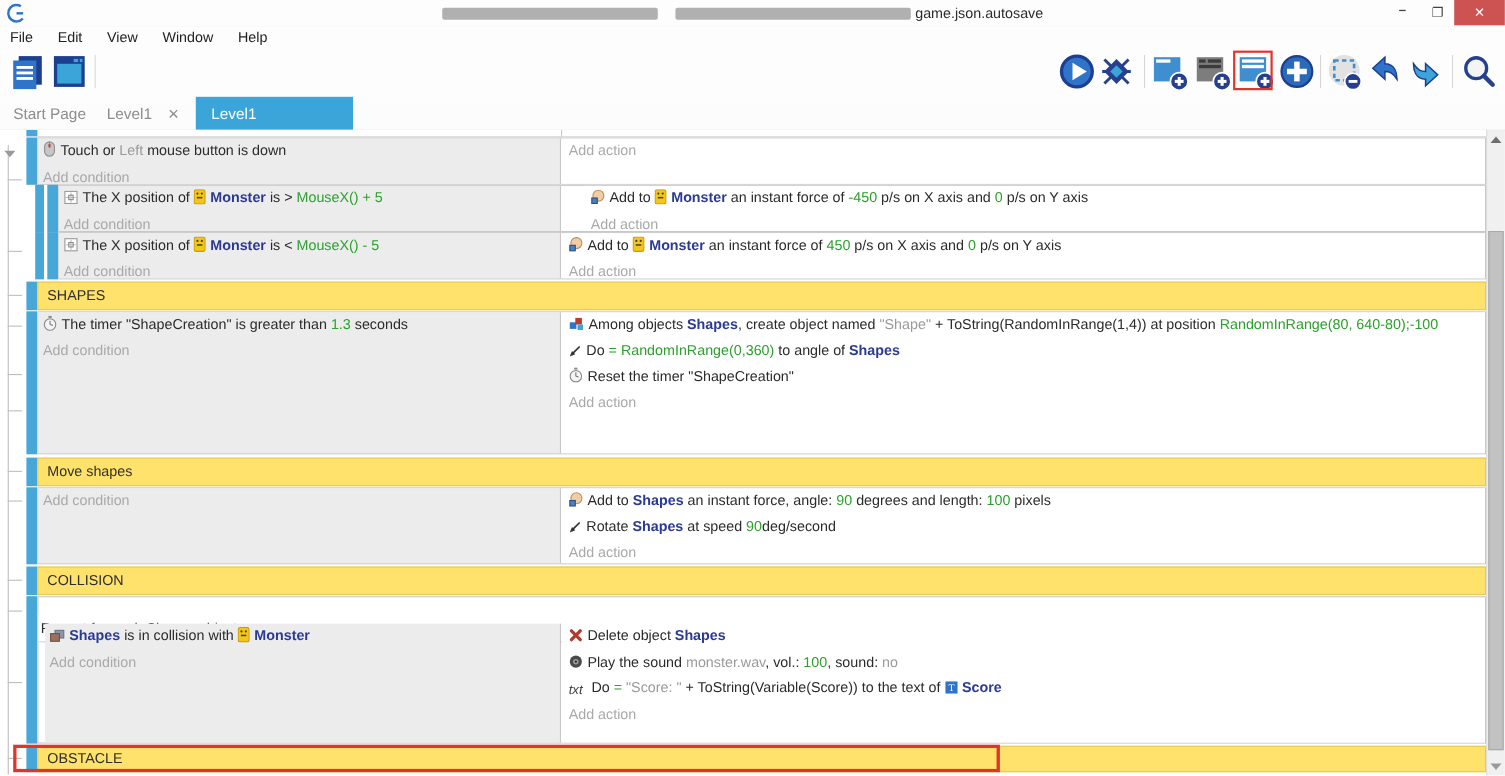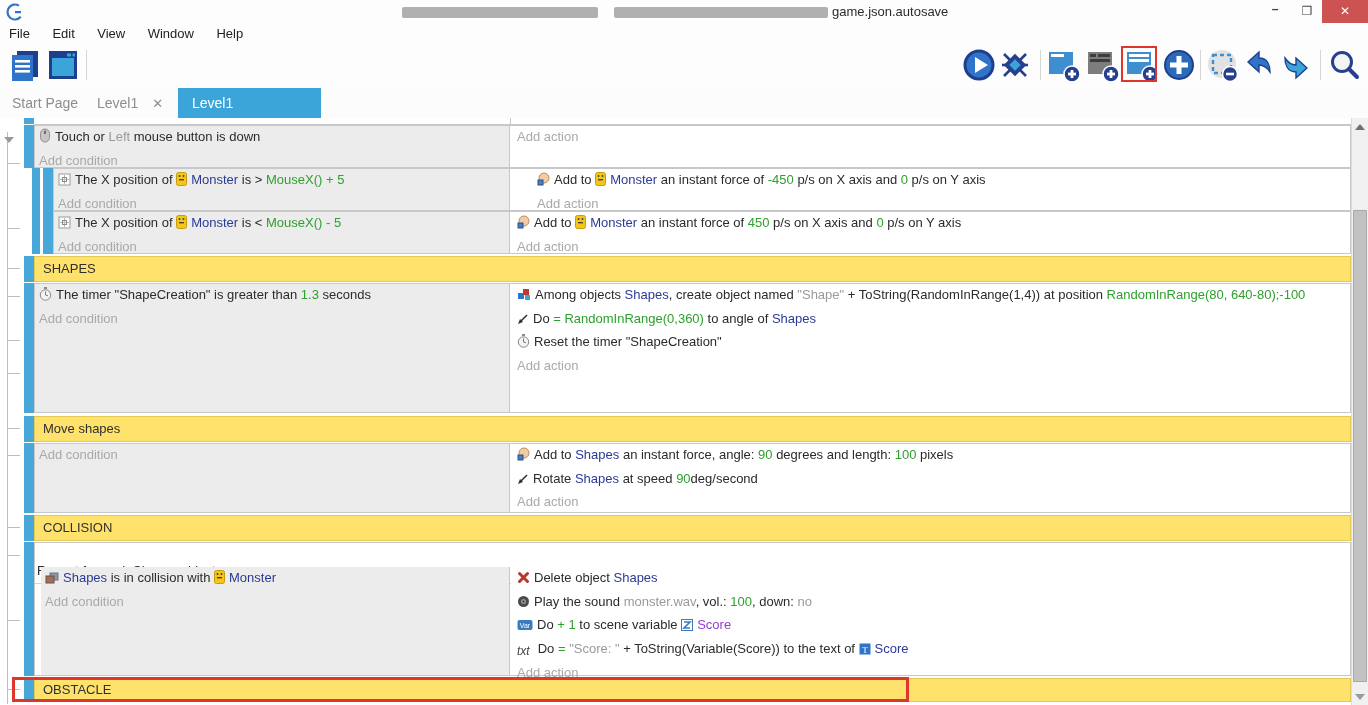--- a/index.html
+++ b/index.html
@@ -41,21 +41,21 @@
   .rail-line{position:absolute;left:7px;top:14px;width:1px;height:572px;background:#bdbdbd;}
   .tick{position:absolute;left:7px;width:13px;height:1px;background:#bdbdbd;}
   .fold{position:absolute;left:4px;top:19px;width:0;height:0;border-left:5px solid transparent;border-right:5px solid transparent;border-top:6px solid #9a9a9a;}
   .bar{position:absolute;background:#47a7d8;}
   .ev-frame{position:absolute;border:1px solid #c8c8c8;box-sizing:border-box;background:#fff;}
   .ev-cond{position:absolute;left:0;top:0;bottom:0;background:#ececec;border-right:1px solid #c8c8c8;box-sizing:border-box;padding:0 4px;}
   .ev-act{position:absolute;top:0;bottom:0;right:0;background:#fff;padding:0 8px 0 6px;}
   .ev-line{line-height:21.5px;min-height:21px;}
   .ev-line .param{color:#9a9a9a;}
   .ev-line .expr{color:#2da02d;}
-  .ev-line .object{color:#2b3a94;font-weight:normal;}
+  .ev-line .object{color:#2b3a94;font-weight:bold;}
   .ev-line .varname{color:#9440cf;}
   .placeholder{color:#a9a9a9;}
   .ev-icon{display:inline-block;vertical-align:-2px;margin-right:4px;}
   .txt-glyph{font-style:italic;color:#444;font-size:12px;margin-right:4px;}
   .group-frame{position:absolute;background:#ffe26b;border:1px solid #e3ca56;box-sizing:border-box;}
   .group-label{padding-left:8px;font-size:13px;color:#2f2f2f;}
   .foreach-head{position:absolute;left:0;right:0;top:0;height:24px;line-height:24px;padding-left:2px;border-bottom:1px solid #d4d4d4;background:#fff;margin-top:16px;}
   .fe-cond{position:absolute;background:#ececec;border-right:1px solid #c8c8c8;box-sizing:border-box;padding:0 4px;}
   .fe-act{position:absolute;background:#fff;padding:0 8px 0 6px;}
   .partial-strip{position:absolute;left:34px;top:0;width:1317px;height:6px;background:#fff;border-bottom:1px solid #c8c8c8;}
@@ -393,28 +393,21 @@
           <div class="ev-line"><span class="ev-icon"><svg width="13" height="13" viewBox="0 0 13 13">
                 <g stroke="#b03a2e" stroke-width="3" stroke-linecap="round">
                   <line x1="2.5" y1="2.5" x2="10.5" y2="10.5"></line>
                   <line x1="10.5" y1="2.5" x2="2.5" y2="10.5"></line>
                 </g>
               </svg></span><span>Delete object </span><span class="object">Shapes</span></div>
           <div class="ev-line"><span class="ev-icon"><svg width="13" height="13" viewBox="0 0 13 13">
                 <circle cx="6.5" cy="6.5" r="5.5" fill="#4a4a4a"></circle>
                 <circle cx="6.5" cy="6.5" r="2.5" fill="#9a9a9a"></circle>
                 <circle cx="6.5" cy="6.5" r="1" fill="#2a2a2a"></circle>
-              </svg></span><span>Play the sound </span><span class="param">monster.wav</span><span>, vol.: </span><span class="expr">100</span><span>, down: </span><span class="param">no</span></div>
-          <div class="ev-line"><span class="ev-icon"><svg width="16" height="12" viewBox="0 0 16 12">
-                <rect x="0.5" y="1" width="15" height="10" rx="2" fill="#3a7bbf"></rect>
-                <text x="8" y="8.8" font-size="7" fill="#fff" text-anchor="middle" font-family="Liberation Sans,sans-serif">Var</text>
-              </svg></span><span>Do </span><span class="expr">+ 1</span><span> to scene variable </span><span class="ev-icon"><svg width="12" height="12" viewBox="0 0 12 12">
-                <rect x="0.5" y="0.5" width="11" height="11" fill="#fff" stroke="#3a7bbf"></rect>
-                <path d="M3 3 H9 L3 9 H9" fill="none" stroke="#3a7bbf" stroke-width="1.6"></path>
-              </svg></span><span class="varname">Score</span></div>
+              </svg></span><span>Play the sound </span><span class="param">monster.wav</span><span>, vol.: </span><span class="expr">100</span><span>, sound: </span><span class="param">no</span></div>
           <div class="ev-line"><span class="ev-icon"><span class="txt-glyph">txt</span></span><span>Do </span><span class="expr">= </span><span class="param">"Score: "</span><span> + ToString(Variable(Score)) to the text of </span><span class="ev-icon"><svg width="12" height="12" viewBox="0 0 12 12">
                 <rect x="0.5" y="0.5" width="11" height="11" fill="#2f74c8"></rect>
                 <text x="6" y="9.5" font-size="9" fill="#fff" text-anchor="middle" font-family="Liberation Serif,serif">T</text>
               </svg></span><span class="object">Score</span></div>
           <div class="ev-line placeholder">Add action</div>
         </div>
       </div>
       <div class="bar" style="left: 24px; top: 560px; width: 10px; height: 24px;"></div>
       <div class="group-frame" style="left: 34px; top: 560px; width: 1317px; height: 24px;">
         <div class="group-label" style="line-height: 22px;">OBSTACLE</div>

